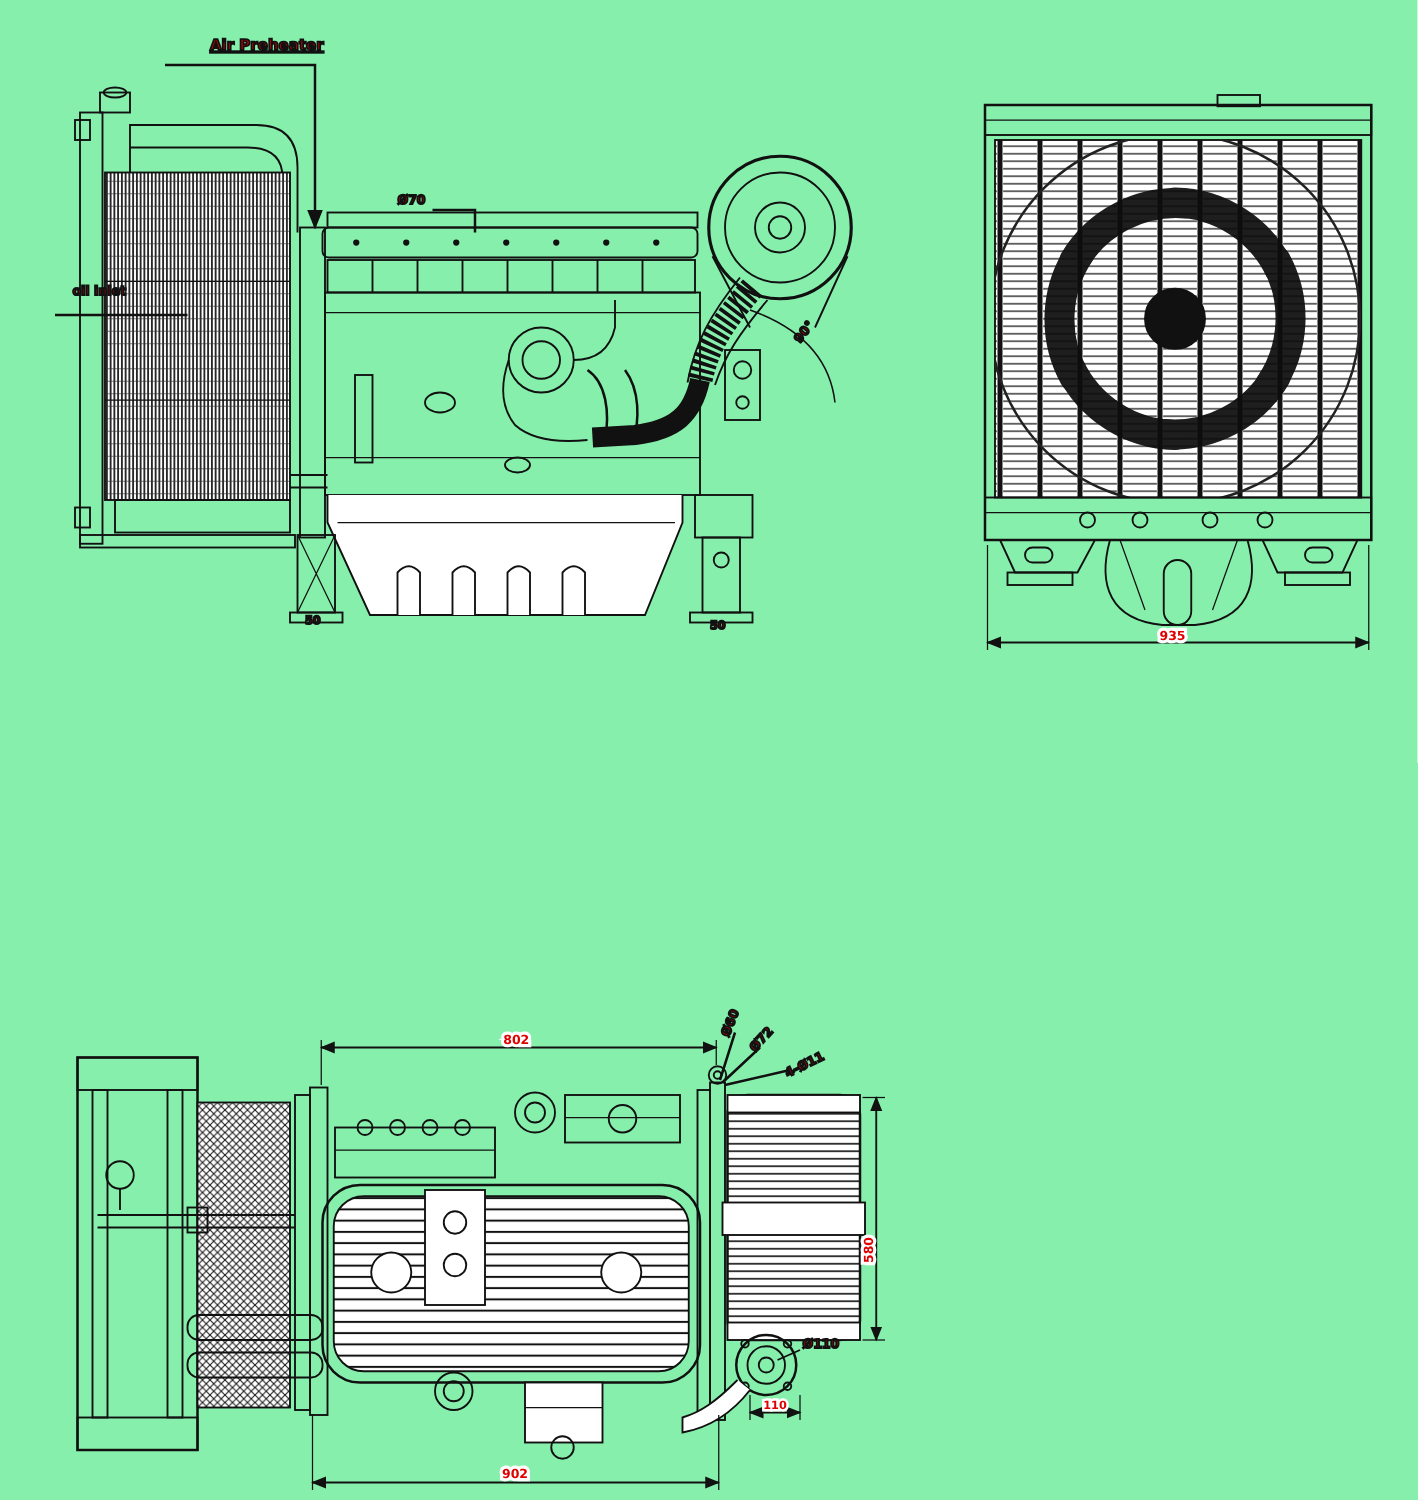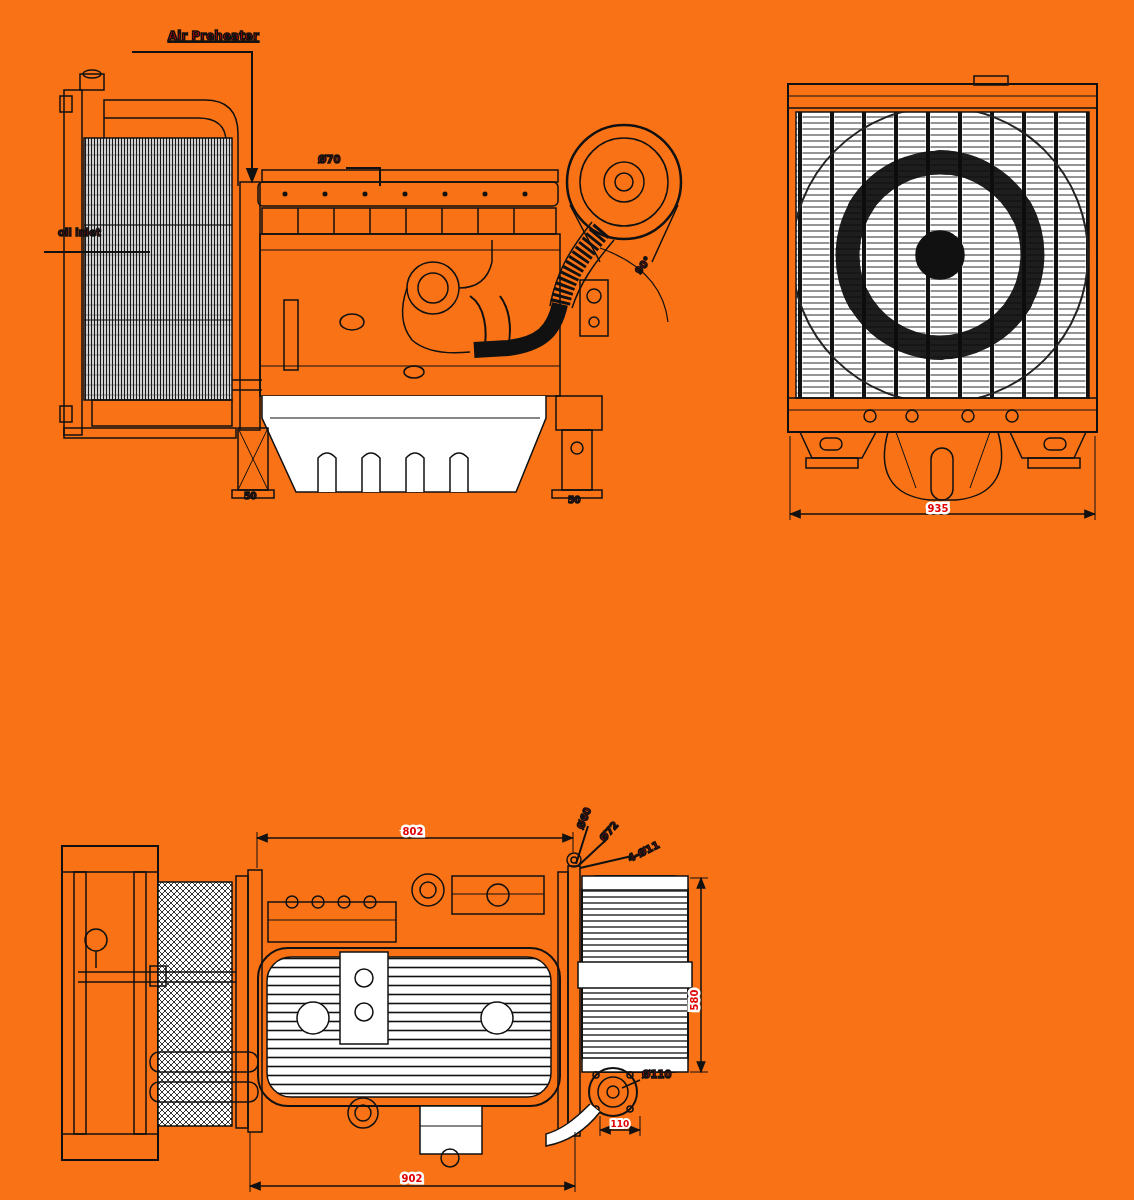--- a/index.html
+++ b/index.html
@@ -1,16 +1,16 @@
 <!DOCTYPE html>
 <html><head>
 <meta charset="utf-8">
 <style>
   html,body{margin:0;padding:0;background:#ffffff;}
-  .canvas{position:relative;width:1134px;height:1200px;background:#f97316;overflow:hidden;
+  .canvas{position:relative;width:1134px;height:1200px;background:#86efac;overflow:hidden;
           font-family:"DejaVu Sans", sans-serif;}
   svg{position:absolute;left:0;top:0;}
   .ann{fill:#e10000;font-weight:bold;font-family:"DejaVu Sans",sans-serif;}
   .ann-md{font-size:12px;}
   .ann-sm{font-size:10px;}
   .ann-xs{font-size:9px;}
   .ln{stroke:#111;fill:none;}
 </style>
 </head>
 <body>

